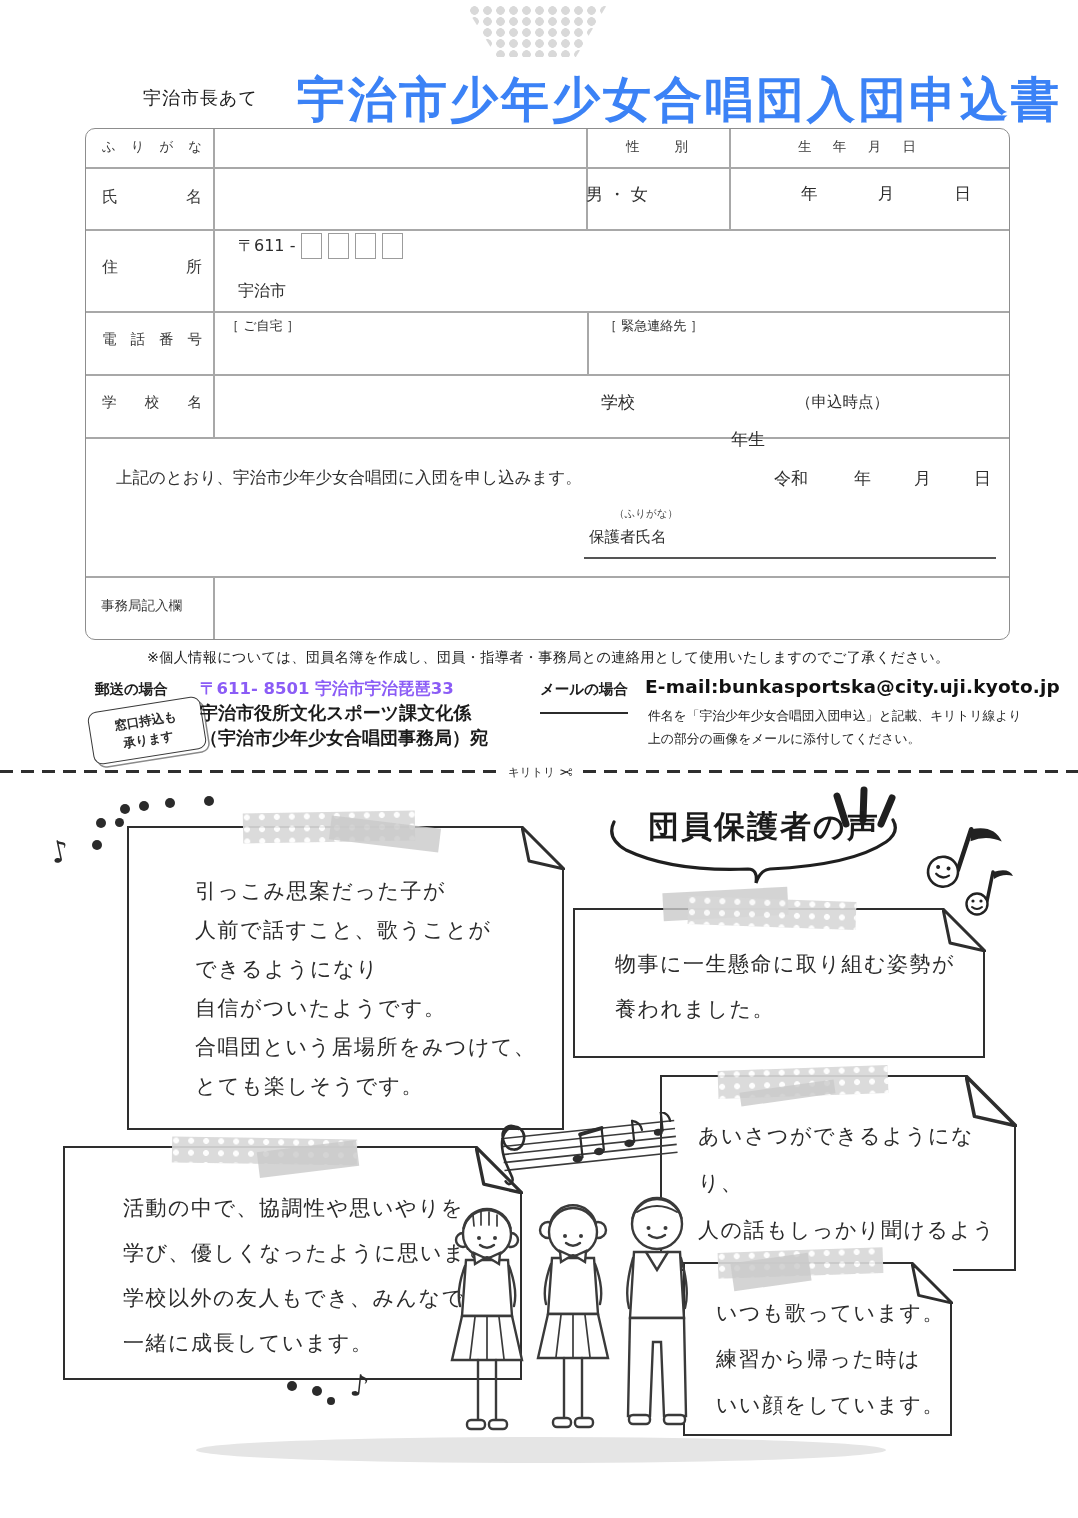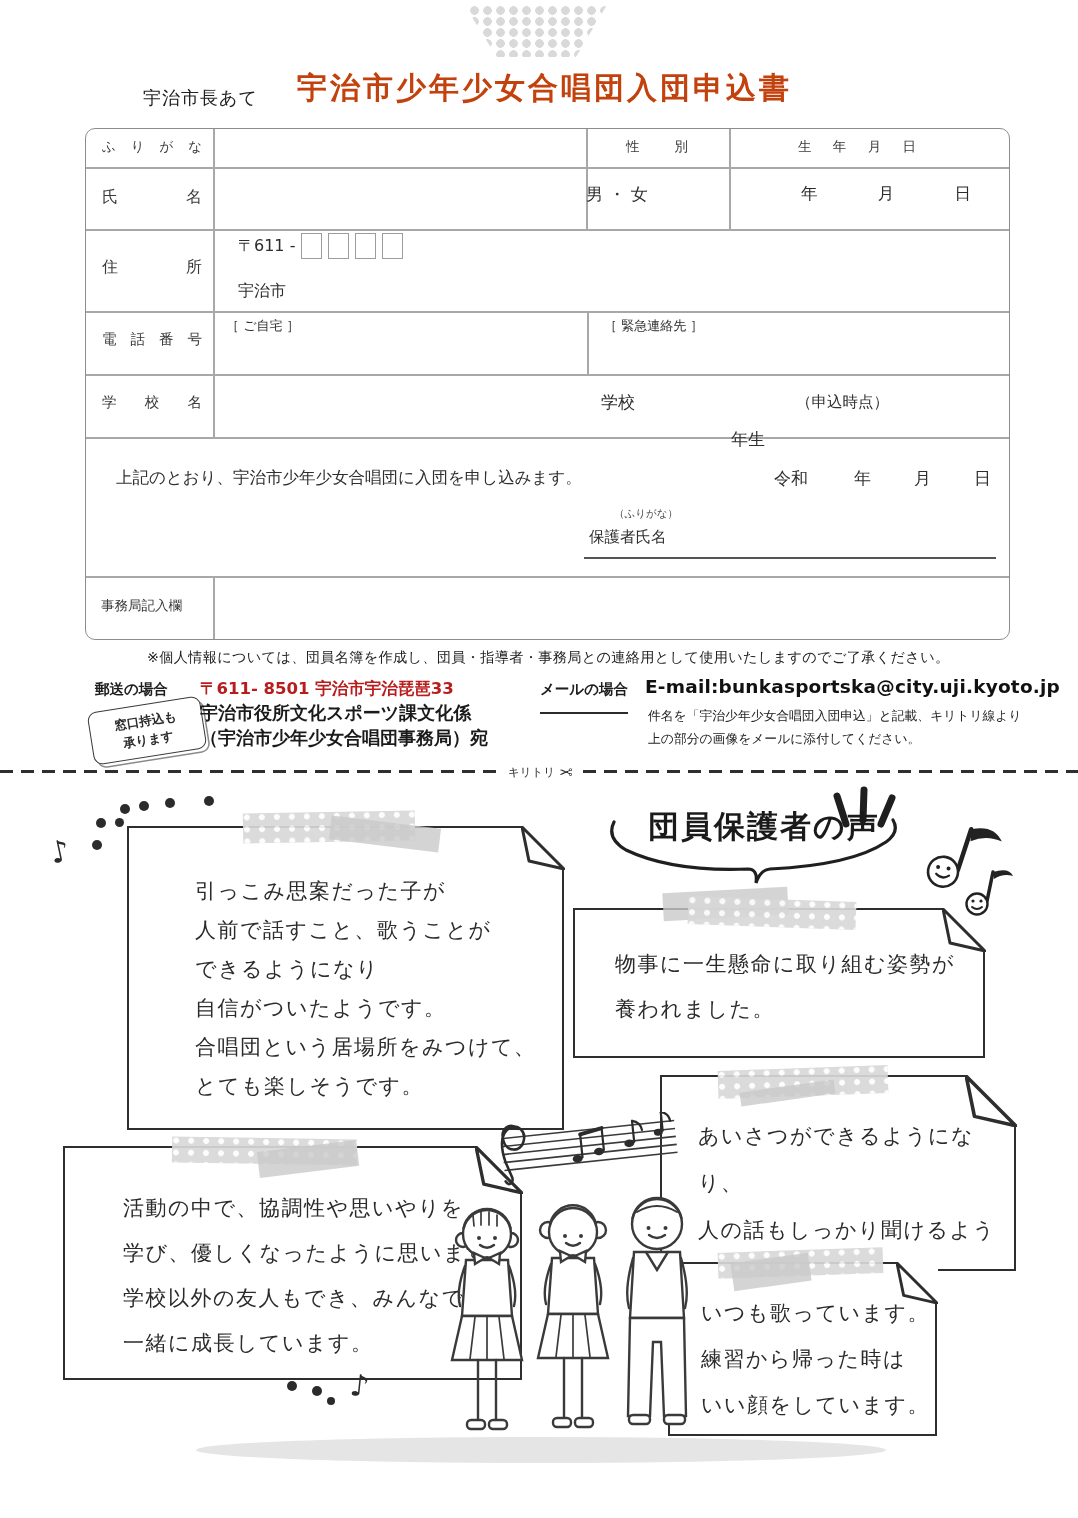--- a/index.html
+++ b/index.html
@@ -5,21 +5,21 @@
   html,body { margin:0; padding:0; background:#ffffff; }
   .page {
     position:relative; width:1078px; height:1518px; background:#fff;
     font-family:"DejaVu Sans","Liberation Sans",sans-serif; color:#2b2b2b;
     overflow:hidden;
   }
   .abs { position:absolute; }
 
   
   .addressee { font-size:18px; font-weight:400; letter-spacing:1px; color:#222; }
-  .main-title { font-size:30px; font-weight:700; letter-spacing:3px; color:#c2410c; }
+  .main-title { font-size:48px; font-weight:700; letter-spacing:3px; color:#3b82f6; }
 
   
   .dot-pattern {
     left:455px; top:5px; width:155px; height:52px;
     background-image:radial-gradient(circle, #d9d9d9 4px, transparent 4.6px);
     background-size:13px 11px;
     clip-path:polygon(6% 0, 98% 0, 78% 100%, 27% 100%);
   }
 
   
@@ -32,21 +32,21 @@
   .flabel { position:absolute; text-align:justify; text-align-last:justify; color:#3a3a3a; }
   .cell-text { position:absolute; color:#2f2f2f; }
   .postal-row { position:absolute; display:flex; align-items:center; gap:6px; }
   .postal-box { width:19px; height:24px; border:1.5px solid #9c9c9c; background:#fff; display:inline-block; }
   .date-row { position:absolute; display:flex; justify-content:space-between; }
   .guardian-line { position:absolute; height:1.5px; background:#555; }
 
   
   .privacy { font-size:14.2px; font-weight:500; color:#222; letter-spacing:.3px; }
   .way-label { font-size:14.5px; font-weight:700; border-bottom:2px solid #2b2b2b; padding-bottom:13px; color:#1d1d1d; }
-  .addr1 { font-size:16.5px; font-weight:700; color:#b91c1c; }
+  .addr1 { font-size:16.5px; font-weight:700; color:#8b5cf6; }
   .addr2 { font-size:18px; font-weight:700; color:#1b1b1b; }
   .mailaddr { font-size:18.5px; font-weight:700; color:#111; letter-spacing:.2px; }
   .mailnote { font-size:12.8px; font-weight:400; color:#222; }
   .stamp {
     position:absolute; left:90px; top:704px; width:100px;
     border:1.6px solid #3a3a3a; border-radius:9px; background:#fff;
     transform:rotate(-9deg); padding:6px 6px; text-align:center;
     font-size:12.5px; font-weight:700; line-height:1.55; white-space:pre-line;
     box-shadow:3px 4px 0 -1.5px #fff, 3px 4px 0 0 #8a8a8a;
   }
@@ -253,21 +253,21 @@
       <path d="M1 1 L8 35 L43 43 Z" fill="#fff" stroke="#2e2e2e" stroke-width="3" stroke-linejoin="round"></path>
     </svg>
     <div class="note-text" style="left:58px; top:38px; font-size:21px; line-height:45px;">活動の中で、協調性や思いやりを
 学び、優しくなったように思います。
 学校以外の友人もでき、みんなで
 一緒に成長しています。</div>
   </div>
   <div class="tape dots" style="left:172px; top:1138px; width:185px; height:26px; transform:rotate(1deg);"></div>
   <div class="tape plain" style="left:258px; top:1146px; width:100px; height:26px; transform:rotate(-7deg);"></div>
 
-  <div class="note" style="left:668px; top:1262px; width:265px; height:170px;">
+  <div class="note" style="left:683px; top:1262px; width:265px; height:170px;">
     <svg class="dogear" width="42" height="42" viewBox="0 0 44 44">
       <path d="M0 0 H44 V44 Z" fill="#fff"></path>
       <path d="M1 1 L8 35 L43 43 Z" fill="#fff" stroke="#2e2e2e" stroke-width="3" stroke-linejoin="round"></path>
     </svg>
     <div class="note-text" style="left:31px; top:26px; font-size:21px; line-height:46px;">いつも歌っています。
 練習から帰った時は
 いい顔をしています。</div>
   </div>
   <div class="tape dots" style="left:718px; top:1250px; width:165px; height:26px; transform:rotate(-2deg);"></div>
   <div class="tape plain" style="left:732px; top:1258px; width:78px; height:28px; transform:rotate(-8deg);"></div>

